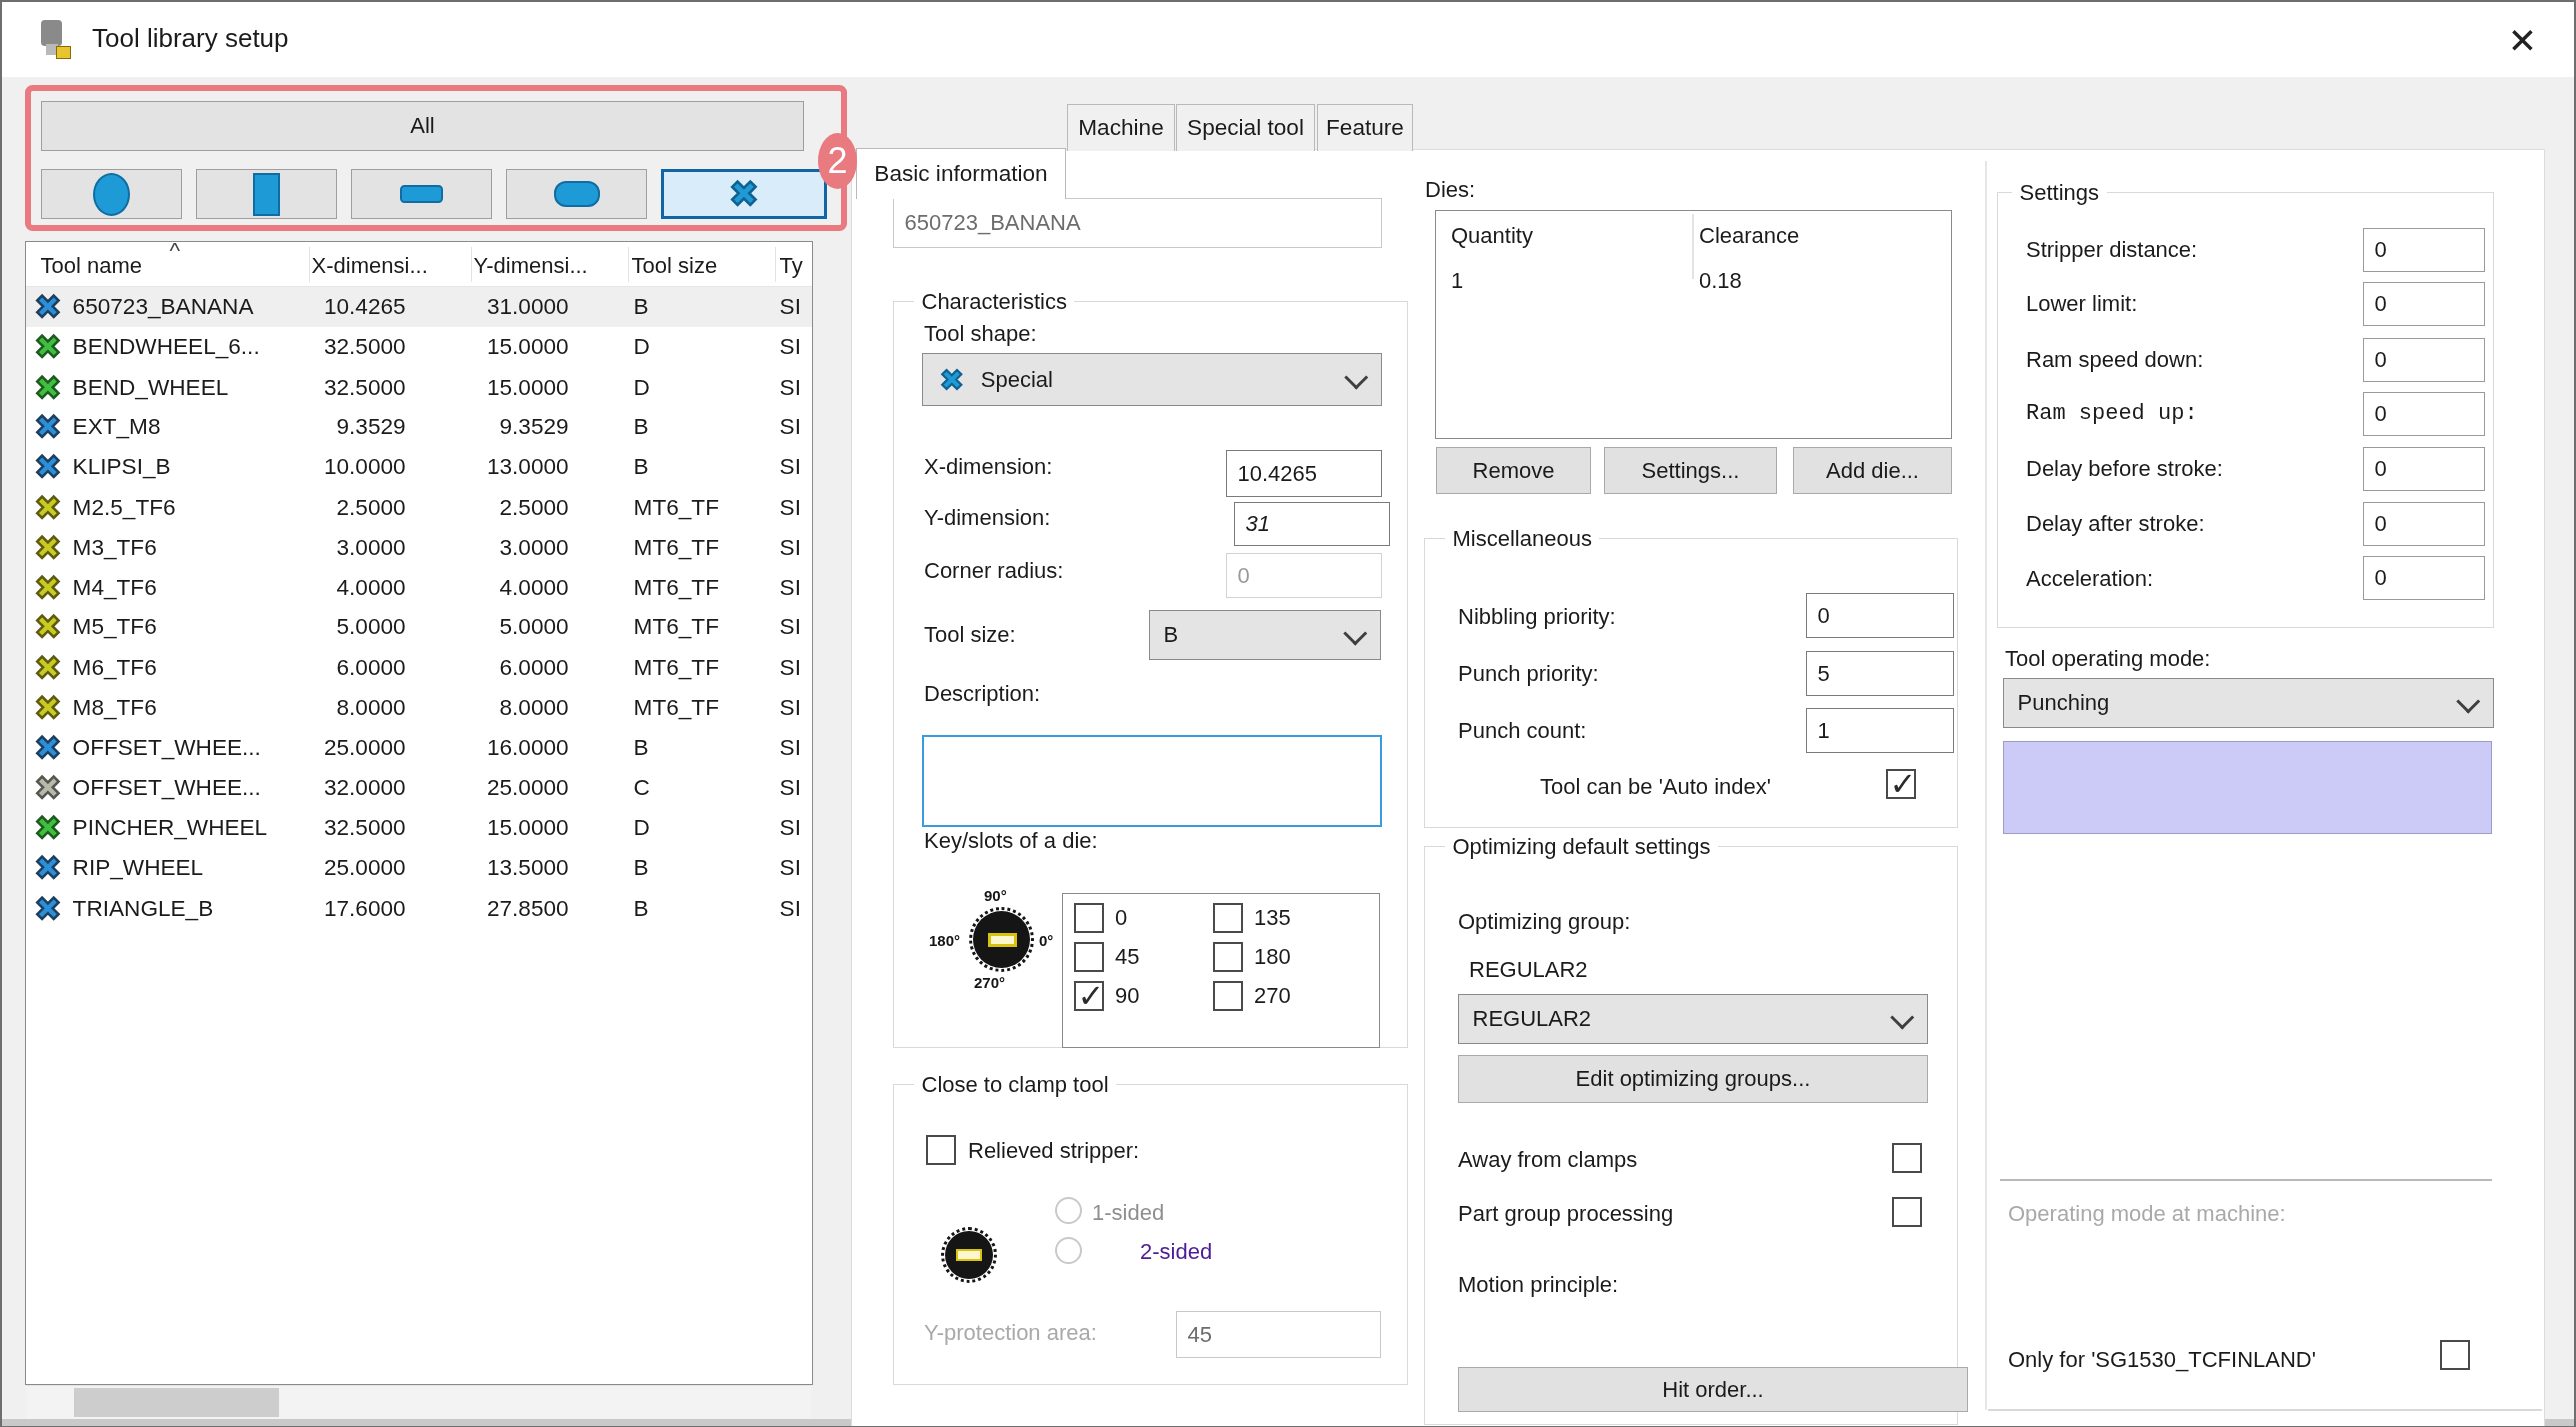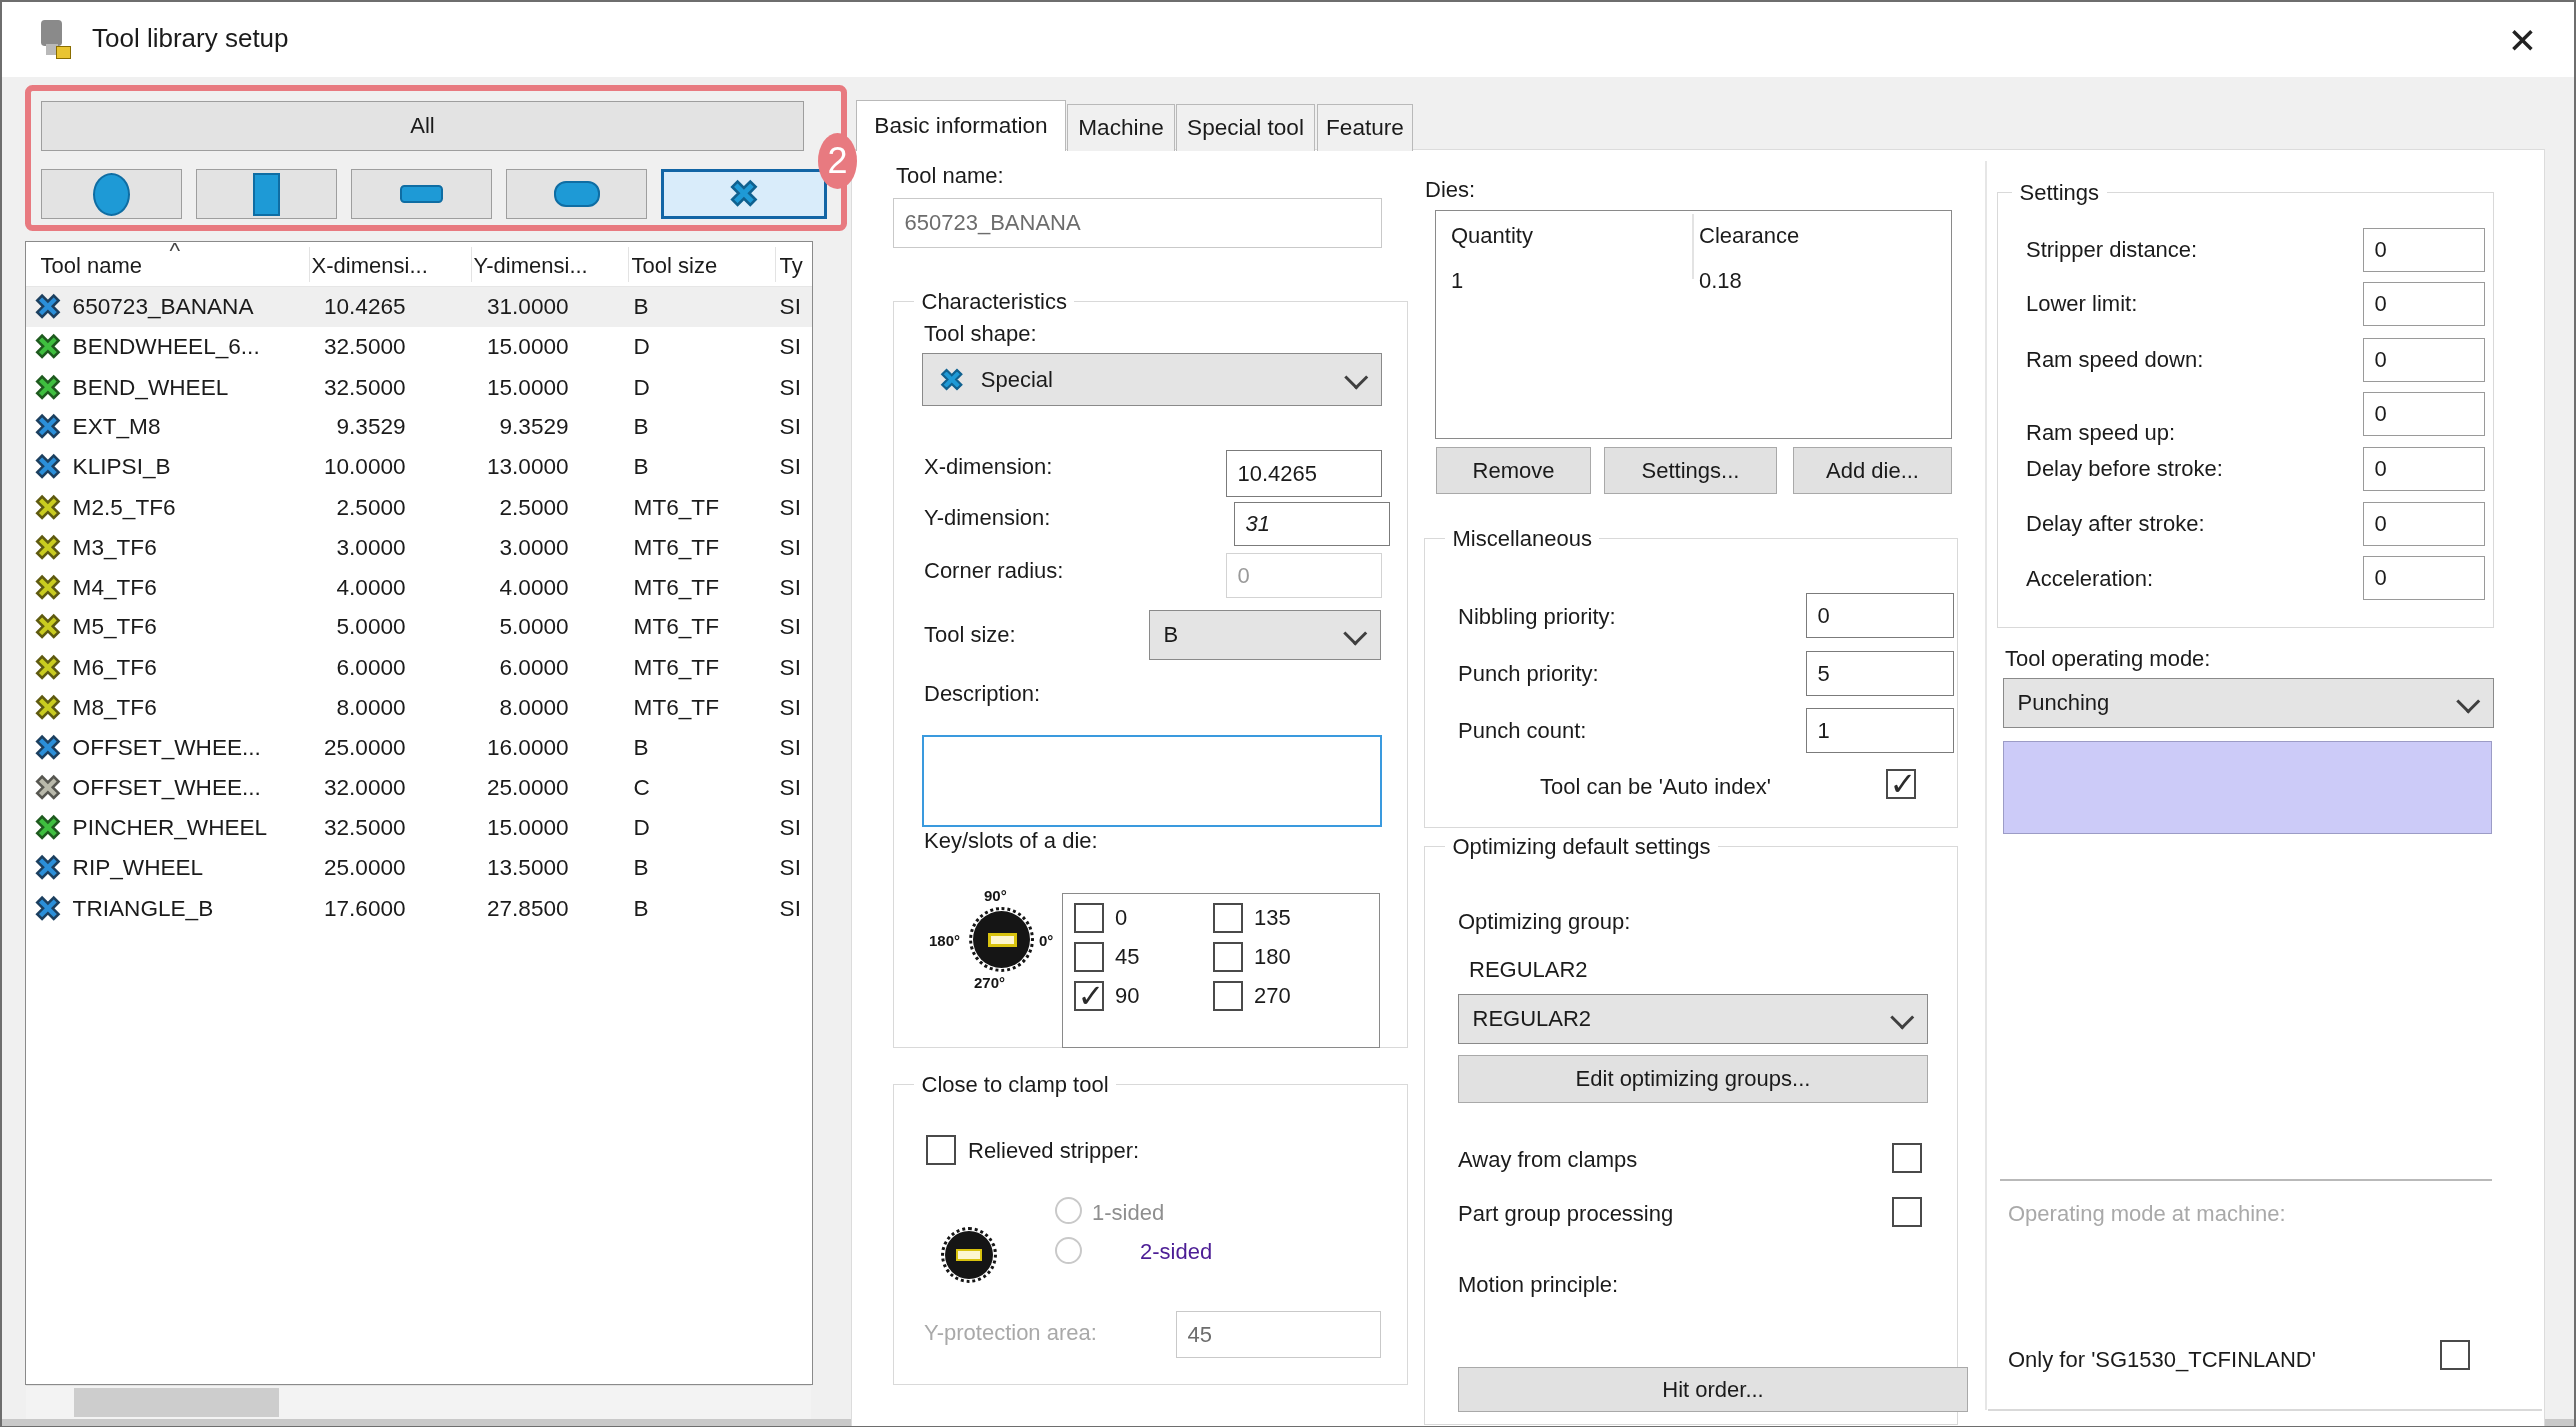--- a/index.html
+++ b/index.html
@@ -70,21 +70,21 @@
   .cty{position:absolute;left:754px;}
   .hscroll{position:absolute;left:24px;top:1383px;width:785px;height:33px;background:#f3f3f3;border-top:1.5px solid #e2e2e2;}
   .hthumb{position:absolute;left:48px;top:2.3px;width:205px;height:29px;background:#cdcdcd;}
   .bottomstrip{position:absolute;left:0;top:1417px;width:100%;height:10.5px;background:#c9c9c9;}
 
   
   .page{position:absolute;left:849px;top:147px;width:1694px;height:1280px;background:#fff;
     border:1.5px solid #dcdcdc;border-bottom:none;box-sizing:border-box;z-index:1;}
   .tab{position:absolute;font-size:22.6px;display:flex;align-items:center;justify-content:center;
     background:#f0f0f0;border:1.5px solid #b9b9b9;border-bottom:none;box-sizing:border-box;z-index:2;}
-  .tab.active{background:#fff;z-index:3;}
+  .tab.active{background:#fff;z-index:3;margin-top:48px;}
   .z{z-index:2;}
 
   .descbox{position:absolute;left:920px;top:733px;width:460px;height:92px;background:#fff;border:2.3px solid #3a9ade;box-sizing:border-box;}
   .anglebox{position:absolute;left:1060px;top:891px;width:318px;height:155px;border:1.5px solid #8a8a8a;box-sizing:border-box;background:#fff;}
 
   .dialcircle{position:absolute;left:971px;top:909px;width:57px;height:57px;background:#151515;border-radius:50%;
     outline:3px dotted #151515;outline-offset:1.5px;}
   .dialslot{position:absolute;left:986px;top:931px;width:29px;height:13.5px;background:#fdf6cf;border:3px solid #d8c20e;box-sizing:border-box;}
   .diallbl{position:absolute;font-size:15px;font-weight:bold;color:#151515;white-space:nowrap;}
 
@@ -439,21 +439,21 @@
   </div>
 
   <div>
     <div class="lbl flab z" style="left: 2024px; top: 345px;">Ram speed down:</div>
     <div class="tbox fbox z" style="left: 2361px; width: 122px; height: 44px; border-color: rgb(154, 154, 154); top: 336px;">
       <span class="fval">0</span>
     </div>
   </div>
 
   <div>
-    <div class="lbl flab z" style="left: 2024px; top: 418px;">Ram speed up:</div>
+    <div class="lbl flab z" style="left: 2024px; top: 399px; font-family: Liberation Mono, monospace;">Ram speed up:</div>
     <div class="tbox fbox z" style="left: 2361px; width: 122px; height: 44px; border-color: rgb(154, 154, 154); top: 390px;">
       <span class="fval">0</span>
     </div>
   </div>
 
   <div>
     <div class="lbl flab z" style="left: 2024px; top: 454px;">Delay before stroke:</div>
     <div class="tbox fbox z" style="left: 2361px; width: 122px; height: 44px; border-color: rgb(154, 154, 154); top: 445px;">
       <span class="fval">0</span>
     </div>

